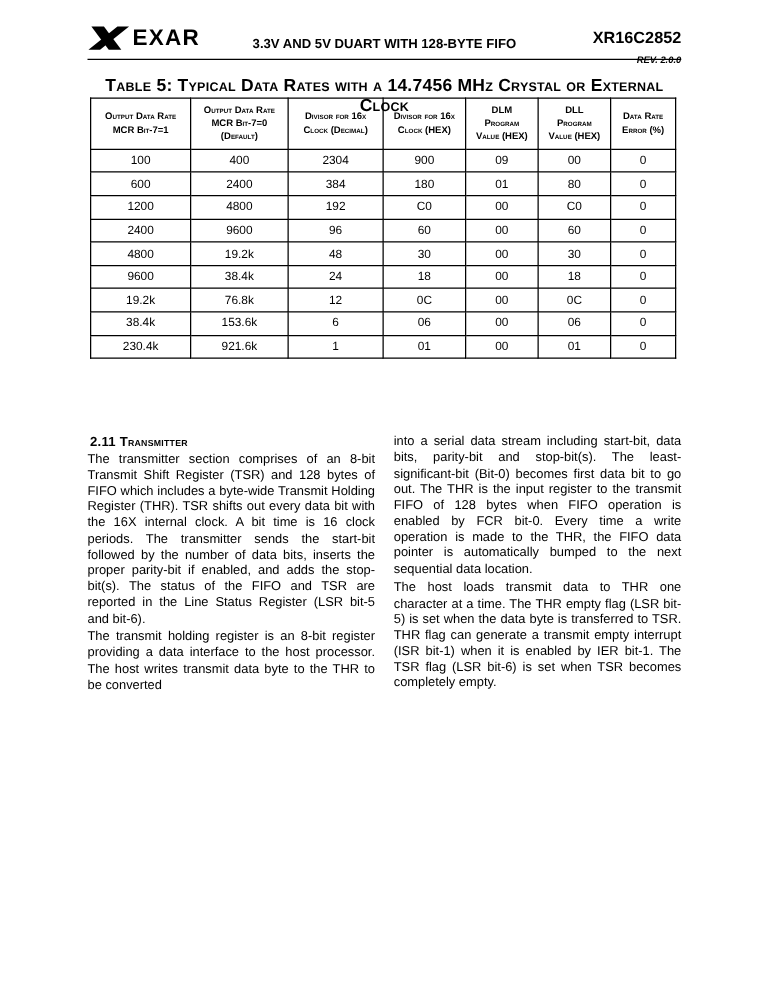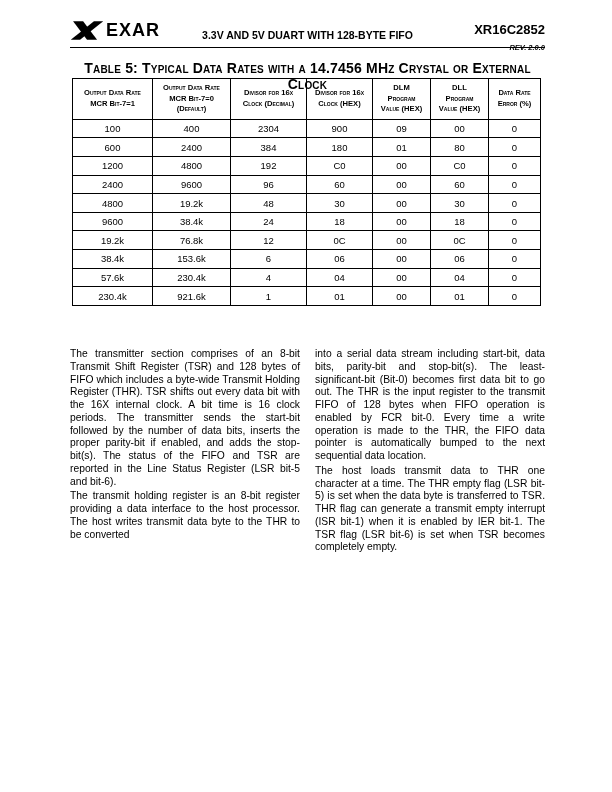--- a/index.html
+++ b/index.html
@@ -164,42 +164,34 @@
         <tr>
           <td>38.4k</td>
           <td>153.6k</td>
           <td>6</td>
           <td>06</td>
           <td>00</td>
           <td>06</td>
           <td>0</td>
         </tr>
         <tr>
-          <td>57.6k</td>
-          <td>230.4k</td>
-          <td>4</td>
-          <td>04</td>
-          <td>00</td>
-          <td>04</td>
-          <td>0</td>
-        </tr>
-        <tr>
           <td>230.4k</td>
           <td>921.6k</td>
           <td>1</td>
           <td>01</td>
           <td>00</td>
           <td>01</td>
           <td>0</td>
         </tr>
       </tbody>
   </table>
 
   <div class="content">
     <div class="col">
+      <h3 class="sc">2.11 Transmitter</h3>
       <p>The transmitter section comprises of an 8-bit Transmit Shift Register (TSR) and 128 bytes of FIFO which includes a byte-wide Transmit Holding Register (THR). TSR shifts out every data bit with the 16X internal clock. A bit time is 16 clock periods. The transmitter sends the start-bit followed by the number of data bits, inserts the proper parity-bit if enabled, and adds the stop-bit(s). The status of the FIFO and TSR are reported in the Line Status Register (LSR bit-5 and bit-6).</p>
       <p>The transmit holding register is an 8-bit register providing a data interface to the host processor. The host writes transmit data byte to the THR to be converted</p>
     </div>
     <div class="col">
       <p>into a serial data stream including start-bit, data bits, parity-bit and stop-bit(s). The least-significant-bit (Bit-0) becomes first data bit to go out. The THR is the input register to the transmit FIFO of 128 bytes when FIFO operation is enabled by FCR bit-0. Every time a write operation is made to the THR, the FIFO data pointer is automatically bumped to the next sequential data location.</p>
       <p>The host loads transmit data to THR one character at a time. The THR empty flag (LSR bit-5) is set when the data byte is transferred to TSR. THR flag can generate a transmit empty interrupt (ISR bit-1) when it is enabled by IER bit-1. The TSR flag (LSR bit-6) is set when TSR becomes completely empty.</p>
     </div>
   </div>
 
   <div class="footer-rule"></div>

